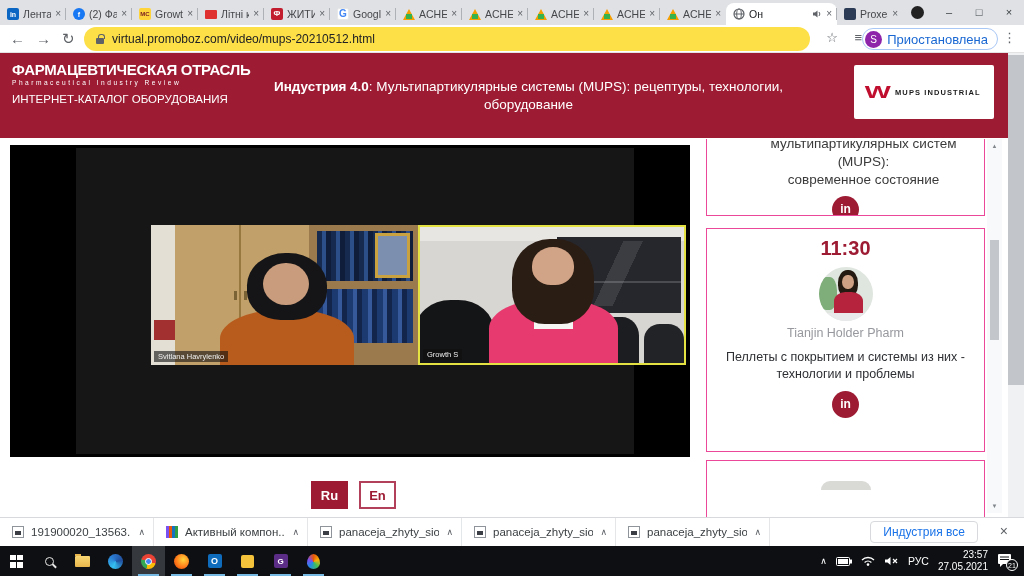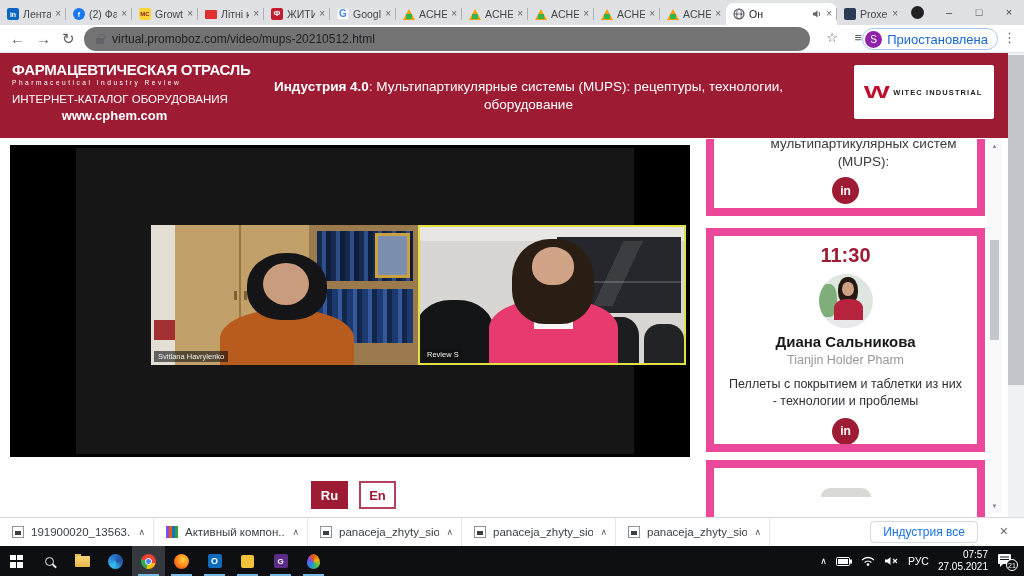--- a/index.html
+++ b/index.html
@@ -33,21 +33,21 @@
             color:#5f6368; font-size:14px; }
   #ext-circle { position:absolute; right:100px; top:6px; width:13px; height:13px; border-radius:50%;
                 background:#222; }
   .winbtn { position:absolute; top:0; width:30px; height:24px; line-height:24px; text-align:center;
             color:#3c4043; font-size:11px; }
 
   
   #toolbar { position:absolute; left:0; top:25px; width:1024px; height:28px; background:#fff;
              border-bottom:1px solid #e3e3e3; }
   .navg { position:absolute; top:4px; color:#5f6368; font-size:15px; line-height:20px; }
-  #omnibox { position:absolute; left:84px; right:214px; top:2px; height:24px; background:#737373;
+  #omnibox { position:absolute; left:84px; right:214px; top:2px; height:24px; background:#fde047;
              border-radius:12px; display:flex; align-items:center; gap:8px; padding:0 12px;
              font-size:12px; color:#202124; }
   .lock { width:8px; height:6px; background:#5f6368; border-radius:1px; position:relative; margin-top:4px; }
   .lock::before { content:""; position:absolute; left:1.5px; top:-4px; width:5px; height:4px;
                   border:1.5px solid #5f6368; border-bottom:none; border-radius:3px 3px 0 0; }
   #star { position:absolute; right:186px; top:5px; color:#5f6368; font-size:13px; }
   #rlist { position:absolute; right:162px; top:5px; color:#5f6368; font-size:13px; }
   #profile-pill { position:absolute; right:26px; top:3px; height:22px; border:1.5px solid #a9c7f5;
                   border-radius:12px; display:flex; align-items:center; gap:5px; padding:0 9px 0 2px; background:#fff; }
   #profile-pill .av { width:17px; height:17px; border-radius:50%; background:#8e24aa; color:#fff;
@@ -108,21 +108,21 @@
   .namechip { position:absolute; left:3px; bottom:3px; background:rgba(15,15,15,.6); color:#efefef;
               font-size:7.5px; padding:1px 4px; z-index:9; }
 
   
   .langbtn { position:absolute; top:481px; width:37px; height:28px; display:flex; align-items:center;
              justify-content:center; font-weight:bold; font-size:13px; }
   #btn-ru { left:311px; background:#9d1b33; color:#fff; }
   #btn-en { left:359px; background:#fff; border:2px solid #b3405a; color:#9d1b33; }
 
   
-  .card { position:absolute; left:706px; width:279px; background:#fff; border:8px solid #ec4899;
+  .card { position:absolute; left:706px; width:279px; background:#fff; border:1px solid #ec4899;
           text-align:center; overflow:hidden; }
   #card-prev { top:139px; height:77px; border-top:none; }
   #card-prev .tx { font-size:13.5px; color:#3a3a3a; line-height:1.35; margin-top:-4px;padding-left:36px; }
   #card-cur { top:228px; height:224px; padding-top:8px; }
   .time { color:#9d1b33; font-weight:bold; font-size:20px; }
   .avatar { width:54px; height:54px; border-radius:50%; overflow:hidden; position:relative;
             margin:7px auto 5px; background:#dfe5df; }
   .av-plant { left:0; top:18%; width:34%; height:62%; background:#7fae7a; border-radius:40%; }
   .av-hair  { left:36%; top:6%; width:38%; height:52%; background:#241a12; border-radius:45%; }
   .av-face  { left:44%; top:14%; width:21%; height:27%; background:#cfa184; border-radius:50%; }
@@ -294,28 +294,27 @@
     <span class="st">Приостановлена</span>
   </div>
   <div id="menu-dots">⋮</div>
 </div>
 
 <div id="siteheader">
   <div id="logo">
     <div class="l1">ФАРМАЦЕВТИЧЕСКАЯ ОТРАСЛЬ</div>
     <div class="l2">Pharmaceutical Industry Review</div>
     <div class="l3">ИНТЕРНЕТ-КАТАЛОГ ОБОРУДОВАНИЯ</div>
-    <div class="l4">www.cphem.com</div>
   </div>
   <div id="htitle">
     <span><b>Индустрия 4.0</b><span>: Мультипартикулярные системы (MUPS): рецептуры, технологии, оборудование</span></span>
   </div>
   <div id="witec">
     <span class="w">W</span>
-    <span class="t">WITEC INDUSTRIAL</span>
+    <span class="t">MUPS INDUSTRIAL</span>
   </div>
 </div>
 
 <div id="stage">
   <div id="stage-inner">
     <div class="feed" id="feed-left" style="position:absolute;">
       <div class="scene-el lf-wall"></div>
       <div class="scene-el lf-reds"></div>
       <div class="scene-el lf-cab"></div>
       <div class="scene-el lf-cabline"></div>
@@ -335,47 +334,47 @@
       <div class="scene-el rf-win"></div>
       <div class="scene-el rf-winline"></div>
       <div class="scene-el rf-glare"></div>
       <div class="scene-el rf-chair-l"></div>
       <div class="scene-el rf-chair-r1"></div>
       <div class="scene-el rf-chair-r2"></div>
       <div class="scene-el rf-blazer"></div>
       <div class="scene-el rf-shirt"></div>
       <div class="scene-el rf-hair"></div>
       <div class="scene-el rf-face"></div>
-      <div class="namechip">Review S</div>
+      <div class="namechip">Growth S</div>
     </div>
   </div>
 </div>
 
 <div class="langbtn" id="btn-ru">Ru</div>
 <div class="langbtn" id="btn-en">En</div>
 
 <div class="card" id="card-prev">
   <div class="tx">
     <div>мультипартикулярных систем (MUPS):</div>
+    <div>современное состояние</div>
   </div>
   <div class="li-badge">in</div>
 </div>
 
 <div class="card" id="card-cur">
   <div class="time">11:30</div>
   <div class="avatar">
     <div class="scene-el av-plant"></div>
     <div class="scene-el av-hair"></div>
     <div class="scene-el av-face"></div>
     <div class="scene-el av-top"></div>
     <div class="scene-el av-desk"></div>
   </div>
-  <div class="name">Диана Сальникова</div>
   <div class="company">Tianjin Holder Pharm</div>
-  <div class="topic">Пеллеты с покрытием и таблетки из них - технологии и проблемы</div>
+  <div class="topic">Пеллеты с покрытием и системы из них - технологии и проблемы</div>
   <div class="li-badge">in</div>
 </div>
 
 <div class="card" id="card-next">
   <div class="av-sliver"></div>
 </div>
 
 <div id="sb-inner">
   <div class="arr up">▲</div>
   <div class="thumb"></div>
@@ -463,21 +462,21 @@
       <path d="M1 4 A 8.5 8.5 0 0 1 13 4" fill="none" stroke="#fff" stroke-width="1.3"></path>
       <path d="M3.6 6.4 A 5 5 0 0 1 10.4 6.4" fill="none" stroke="#fff" stroke-width="1.3"></path>
       <circle cx="7" cy="8.6" r="1.3" fill="#fff"></circle>
     </svg>
     <svg width="15" height="10" viewBox="0 0 15 10">
       <polygon points="1,3.5 3.5,3.5 6.5,1 6.5,9 3.5,6.5 1,6.5" fill="#fff"></polygon>
       <path d="M9 3 L13 7 M13 3 L9 7" stroke="#fff" stroke-width="1.2"></path>
     </svg>
     <span class="lang">РУС</span>
     <div id="clock">
-      <div>07:57</div>
+      <div>23:57</div>
       <div>27.05.2021</div>
     </div>
     <div id="notif">
       <svg width="16" height="15" viewBox="0 0 16 15">
         <rect x="1" y="1" width="13" height="10" rx="1" fill="#fff"></rect>
         <polygon points="3,11 3,14 6,11" fill="#fff"></polygon>
         <line x1="3" y1="4" x2="12" y2="4" stroke="#0d0f12"></line>
         <line x1="3" y1="6.5" x2="12" y2="6.5" stroke="#0d0f12"></line>
       </svg>
       <span class="badge">21</span>

